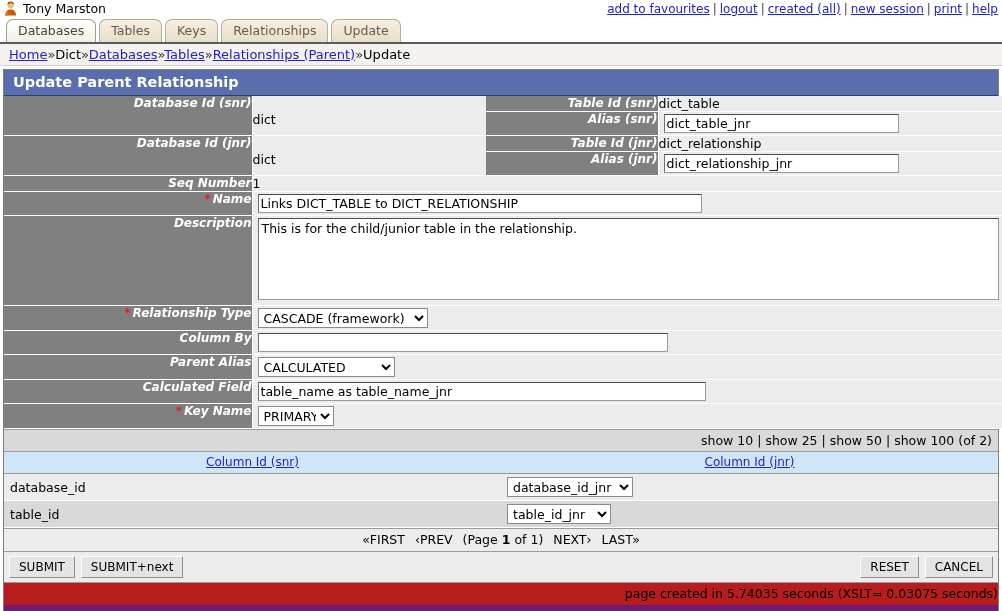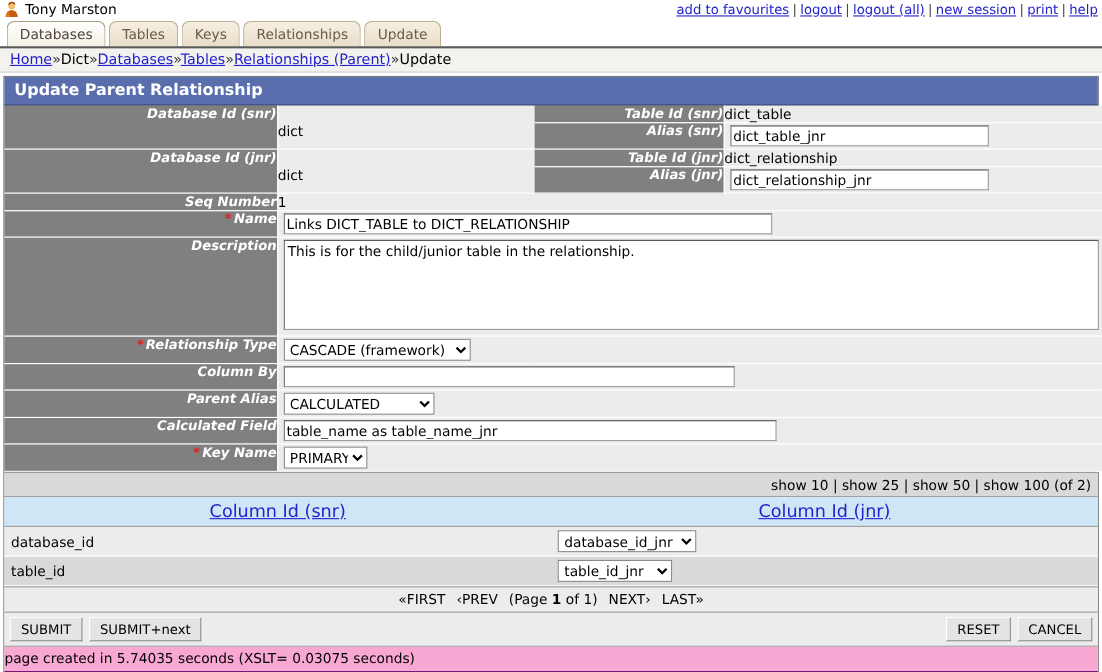--- a/index.html
+++ b/index.html
@@ -156,21 +156,21 @@
     border-top: 1px solid #9a9a9a;
     border-bottom: 1px solid #9a9a9a;
     text-align: right;
     font-size: 12.5px;
     padding: 3px 6px 3px 0;
   }
   table.list { width: 100%; border-collapse: collapse; table-layout: fixed; }
   table.list th {
     background: #cfe6f7;
     font-weight: normal;
-    font-size: 16px;
+    font-size: 12px;
     padding: 3px 0 4px 0;
     border-bottom: 1px solid #9a9a9a;
   }
   table.list th a { color: #2222cc; }
   table.list td {
     font-size: 12.5px;
     padding: 3px 0 3px 6px;
     border-bottom: 1px solid #ffffff;
   }
   table.list tr.odd td { background: #ececec; }
@@ -202,25 +202,25 @@
     font-size: 12px;
     background: #e4e4e4;
     border: 1px solid #8e8e8e;
     border-top-color: #ffffff;
     border-left-color: #ffffff;
     padding: 3px 9px;
     cursor: pointer;
     color: #000;
   }
   .timing {
-    background: #f9a8d4;
-    text-align: left;
+    background: #b91c1c;
+    text-align: right;
     font-size: 12.5px;
     padding: 3px 0 4px 0;
-    border-bottom: 4px solid #701a75;
+    border-bottom: 7px solid #701a75;
   }
   .footer {
     text-align: center;
     font-size: 12.5px;
     padding: 4px 0 0 0;
     background: #ffffff;
   }
 </style>
 </head>
 <body>
@@ -229,21 +229,21 @@
   <div class="user-block">
     <svg class="avatar-icon" viewBox="0 0 14 15">
       <ellipse cx="6.6" cy="4.2" rx="3.2" ry="3.4" fill="#f0c070"></ellipse>
       <path d="M1.2 14.5 C1.4 10.2 3.6 8.4 6.6 8.4 C9.6 8.4 11.9 10.2 12.1 14.5 Z" fill="#c65a12"></path>
       <path d="M1.2 14.5 C1.4 11.6 2.6 9.8 4.2 9.0 L4.4 14.5 Z" fill="#e8751a"></path>
       <path d="M3.5 3.6 C3.5 1.4 5.0 0.6 6.7 0.6 C8.6 0.6 9.9 1.6 9.9 3.4 C8.8 3.1 7.4 2.2 6.6 1.5 C5.9 2.6 4.6 3.4 3.5 3.6 Z" fill="#9b4a0a"></path>
     </svg>
     <span>Tony Marston</span>
   </div>
   <div class="toplinks">
-    <a href="#">add to favourites</a><span class="sep">|</span><a href="#">logout</a><span class="sep">|</span><a href="#">logout (all)</a><span class="sep">|</span><a href="#">new session</a><span class="sep">|</span><a href="#">print</a><span class="sep">|</span><a href="#">help</a>
+    <a href="#">add to favourites</a><span class="sep">|</span><a href="#">logout</a><span class="sep">|</span><a href="#">created (all)</a><span class="sep">|</span><a href="#">new session</a><span class="sep">|</span><a href="#">print</a><span class="sep">|</span><a href="#">help</a>
   </div>
 </div>
 
 <div class="tabrow">
   <div class="tab active">Databases</div><div class="tab">Tables</div><div class="tab">Keys</div><div class="tab">Relationships</div><div class="tab">Update</div>
 </div>
 
 <div class="breadcrumb"><a href="#">Home</a><span class="crumb-sep">»</span><span class="plain">Dict</span><span class="crumb-sep">»</span><a href="#">Databases</a><span class="crumb-sep">»</span><a href="#">Tables</a><span class="crumb-sep">»</span><a href="#">Relationships (Parent)</a><span class="crumb-sep">»</span><span class="plain">Update</span></div>
 
 <div class="frame">

